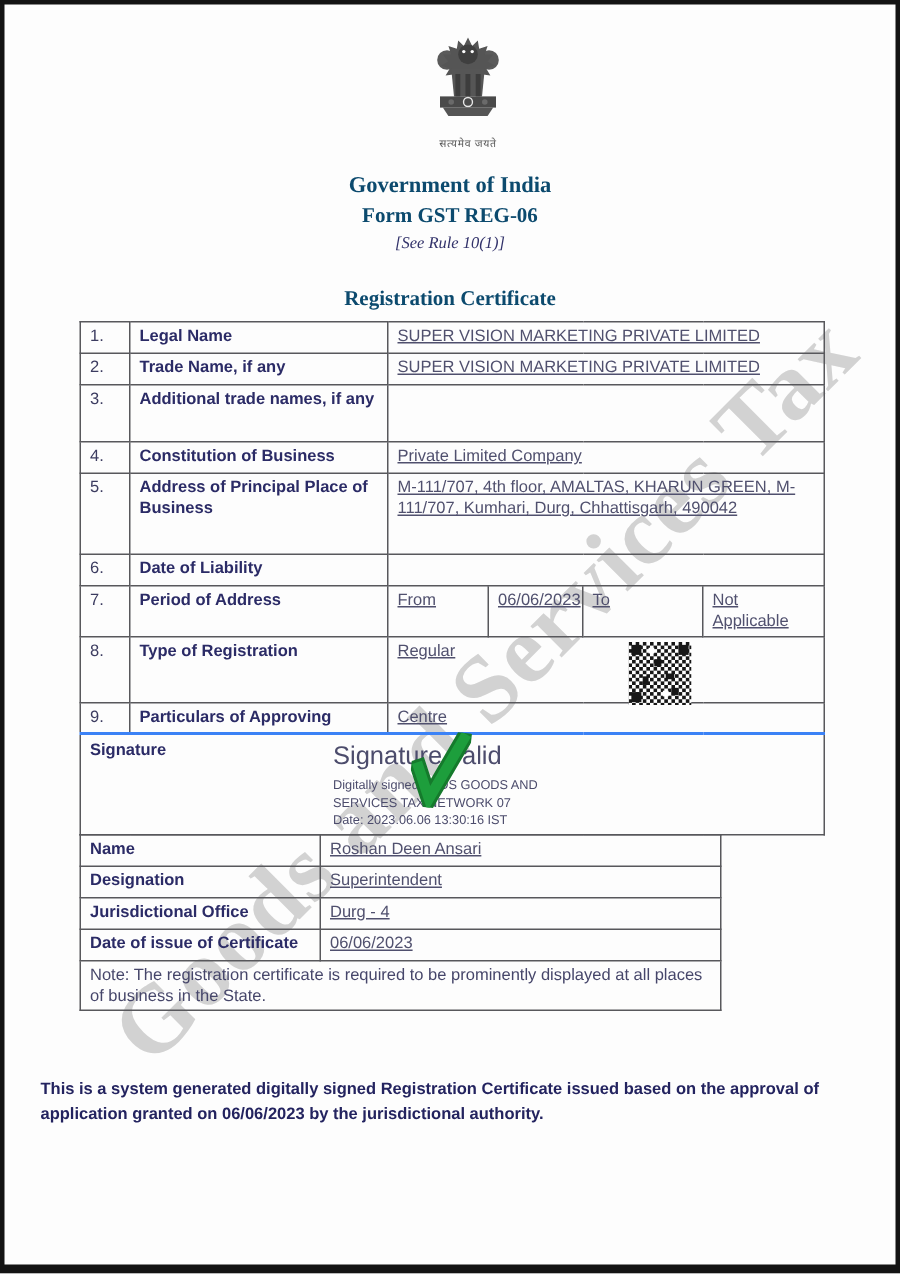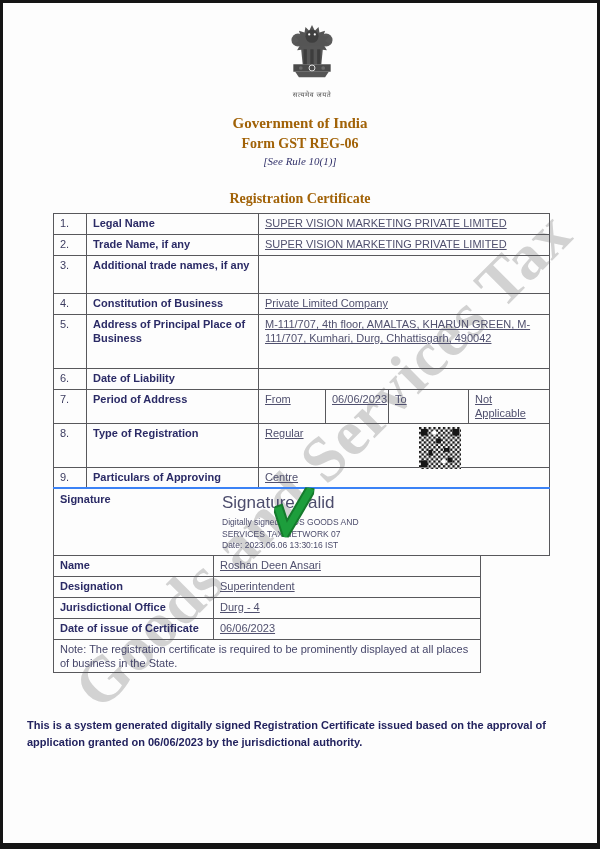--- a/index.html
+++ b/index.html
@@ -34,21 +34,21 @@
 
   .content { position: relative; z-index: 1; }
 
   
   .emblem-wrap { padding-top: 20px; text-align: center; padding-left: 24px; }
   .motto {
     font-size: 7px; color: #555; letter-spacing: 0.5px;
     font-family: "Liberation Serif", serif; margin-top: 1px;
   }
   .hdr {
-    text-align: center; color: #a16207;
+    text-align: center; color: #0c4a6e;
     font-family: "Liberation Serif", serif;
   }
   .hdr-gov  { margin-top: 16px; font-size: 15px; font-weight: bold; }
   .hdr-form { margin-top: 4px;  font-size: 14px; font-weight: bold; }
   .hdr-rule { margin-top: 3px;  font-size: 11px; font-style: italic; color: #32326a; }
   .hdr-cert { margin-top: 24px; font-size: 14px; font-weight: bold; }
   .reg-num {
     margin: 22px 0 0 57px;
     font-family: "Liberation Serif", serif;
     font-size: 13px; font-weight: bold; color: #23235f;

